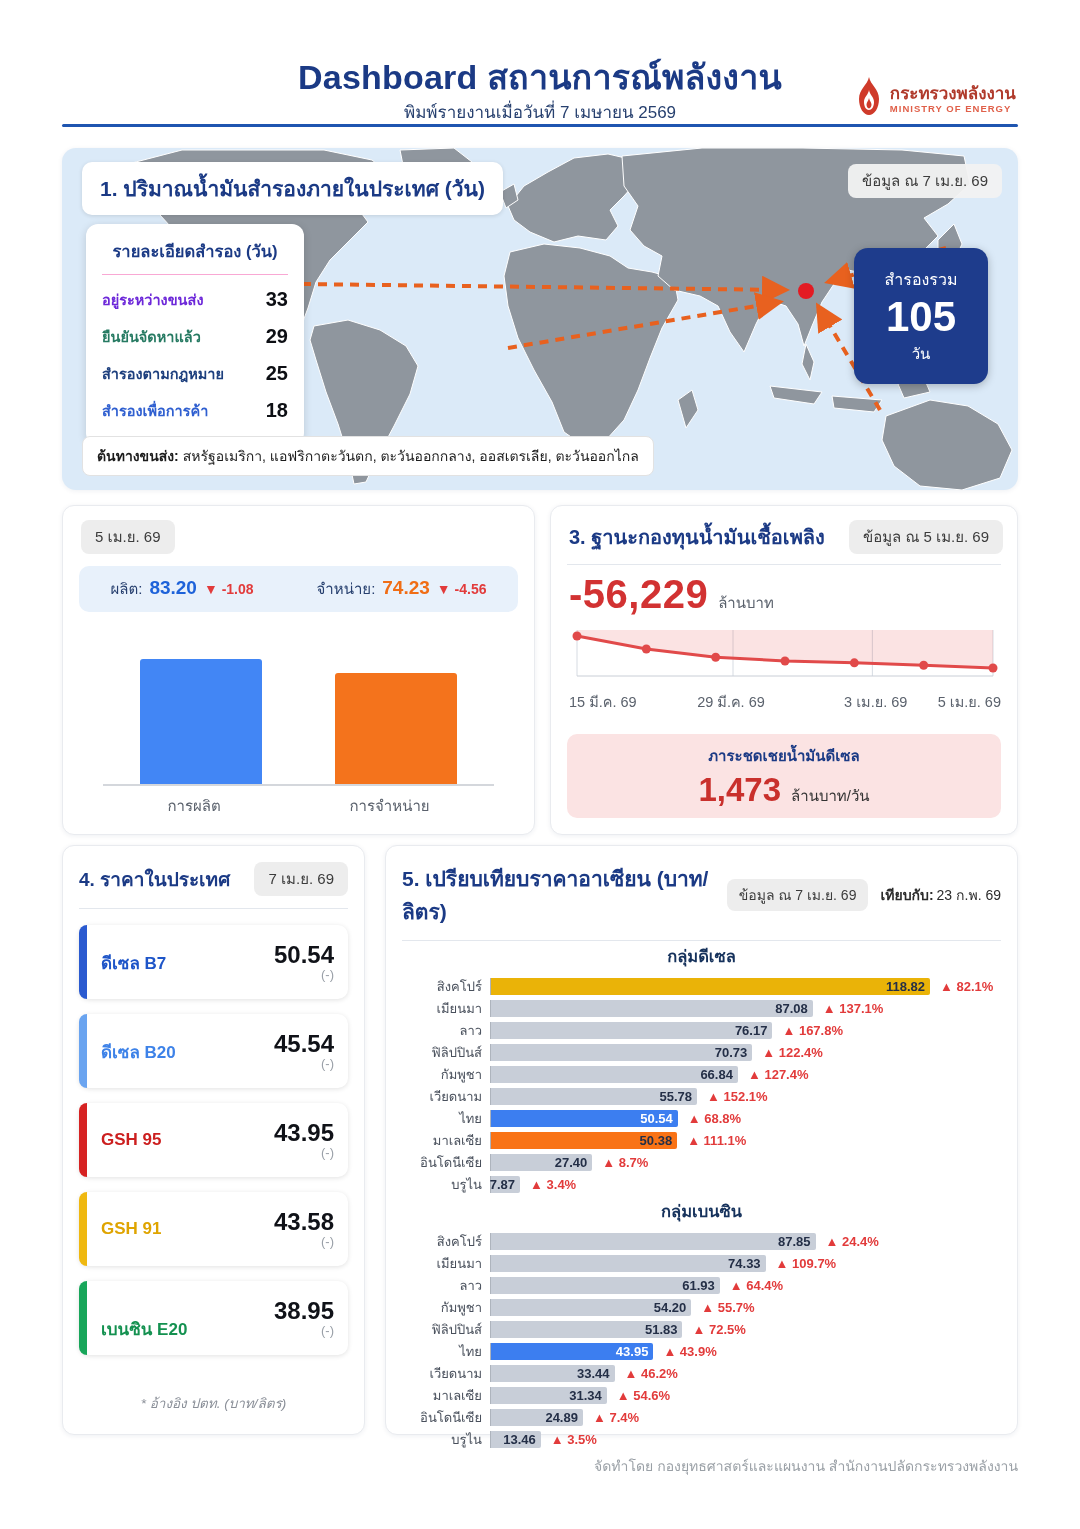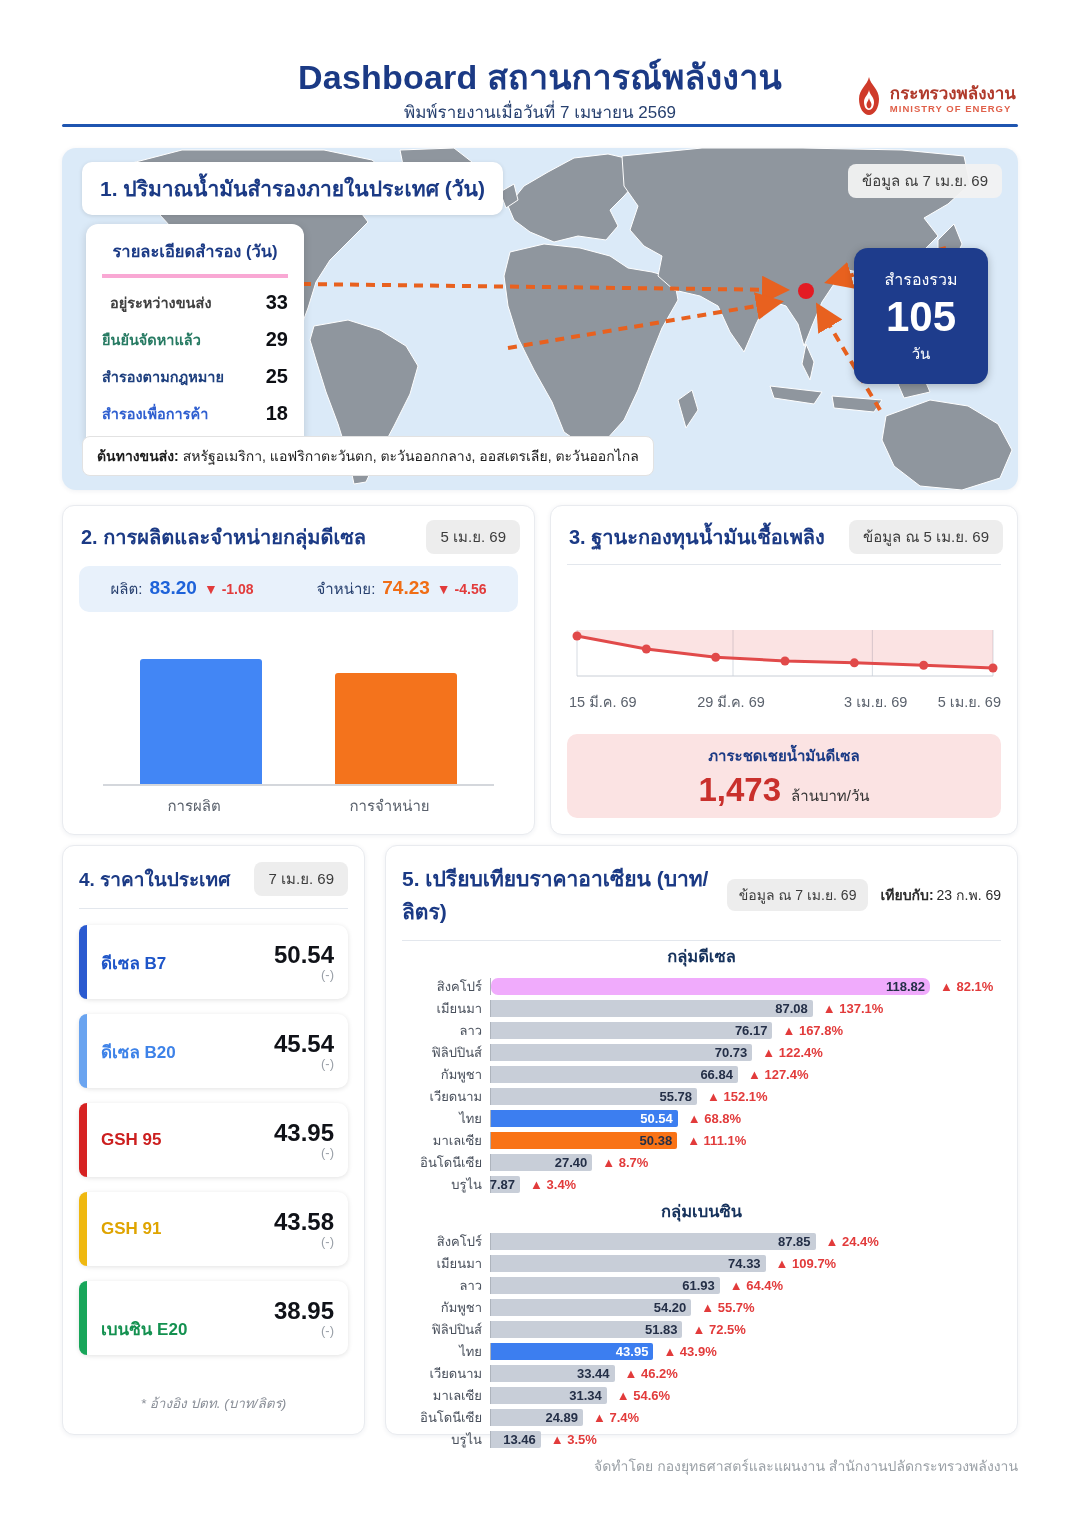--- a/index.html
+++ b/index.html
@@ -26,21 +26,21 @@
   
   .s1 { left:62px; top:148px; width:956px; height:342px; background:#dbeaf8; border:none;
     border-radius:14px; overflow:hidden; }
   .s1 svg.map { position:absolute; inset:0; }
   .s1-title-chip { position:absolute; left:20px; top:14px; background:#fff; border-radius:10px;
     padding:10px 18px; font-size:21px; font-weight:bold; color:#1b3a85; box-shadow:0 1px 4px rgba(0,0,0,.12); }
   .s1-badge { position:absolute; right:16px; top:16px; background:rgba(242,242,242,.95); }
   .panel { position:absolute; left:24px; top:76px; width:218px; background:#fff; border-radius:12px;
     box-shadow:0 2px 8px rgba(0,0,0,.15); padding:14px 16px 16px; }
   .panel-title { text-align:center; font-size:16.5px; font-weight:bold; color:#1b3a85; padding-bottom:10px;
-    border-bottom:4px solid #f9a8d4; margin-bottom:6px; }
+    border-bottom:1px solid #f9a8d4; margin-bottom:6px; }
   .detail-row { display:flex; justify-content:space-between; align-items:center; padding:7px 0; }
   .detail-label { font-size:14.5px; font-weight:bold; }
   .detail-value { font-size:20px; font-weight:bold; color:#0d0f14; }
   .total-box { position:absolute; left:792px; top:100px; width:134px; height:136px; background:#1e3c8c;
     border-radius:14px; color:#fff; display:flex; flex-direction:column; align-items:center; justify-content:center; gap:4px;
     box-shadow:0 2px 8px rgba(0,0,0,.25); }
   .total-label { font-size:16px; }
   .total-value { font-size:42px; font-weight:bold; line-height:1; }
   .total-unit { font-size:15px; }
   .origins-chip { position:absolute; left:20px; bottom:14px; background:#fff; border:1px solid #e2e2e2;
@@ -172,21 +172,21 @@
       </g>
       <circle cx="744" cy="143" r="8" fill="#e31b23"></circle>
     </svg>
     <div class="s1-title-chip">1. ปริมาณน้ำมันสำรองภายในประเทศ (วัน)</div>
     <div class="chip s1-badge">ข้อมูล ณ 7 เม.ย. 69</div>
 
     <div class="panel">
       <div class="panel-title">รายละเอียดสำรอง (วัน)</div>
       <div id="reserve-rows">
           <div class="detail-row">
-            <span class="detail-label" style="color: #404040; margin-left: 8px;">อยู่ระหว่างขนส่ง</span>
+            <span class="detail-label" style="color: #6d28d9;">อยู่ระหว่างขนส่ง</span>
             <span class="detail-value">33</span>
           </div>
           <div class="detail-row">
             <span class="detail-label" style="color: rgb(38, 122, 98);">ยืนยันจัดหาแล้ว</span>
             <span class="detail-value">29</span>
           </div>
           <div class="detail-row">
             <span class="detail-label" style="color: rgb(29, 63, 126);">สำรองตามกฎหมาย</span>
             <span class="detail-value">25</span>
           </div>
@@ -203,21 +203,20 @@
       <div class="total-unit">วัน</div>
     </div>
 
     <div class="origins-chip">
       <b>ต้นทางขนส่ง:</b><span>สหรัฐอเมริกา, แอฟริกาตะวันตก, ตะวันออกกลาง, ออสเตรเลีย, ตะวันออกไกล</span>
     </div>
   </div>
 
   <div class="card s2">
     <div class="s2-head">
-      <div class="sec-title">2. การผลิตและจำหน่ายกลุ่มดีเซล</div>
       <div class="chip">5 เม.ย. 69</div>
     </div>
     <div class="stats-strip">
       <div class="stat-group">
         <span class="stat-label">ผลิต:</span>
         <span class="stat-value" id="prod-val" style="color: rgb(29, 98, 217);">83.20</span>
         <span class="stat-change">▼ -1.08</span>
       </div>
       <div class="stat-group">
         <span class="stat-label">จำหน่าย:</span>
@@ -234,20 +233,24 @@
         <span class="ps-cat">การจำหน่าย</span>
       </div>
   </div>
 
   <div class="card s3">
     <div class="s3-head">
       <div class="sec-title">3. ฐานะกองทุนน้ำมันเชื้อเพลิง</div>
       <div class="chip">ข้อมูล ณ 5 เม.ย. 69</div>
     </div>
     <div class="divider s3-div"></div>
+    <div class="fund-big">
+      <span class="fund-value">-56,229</span>
+      <span class="fund-unit">ล้านบาท</span>
+    </div>
     <svg class="line-chart" id="fund-line-chart" viewBox="0 0 432 64">
         <line x1="8" x2="8" y1="6" y2="52" stroke="#d6dbe2"></line>
         <line x1="164" x2="164" y1="6" y2="52" stroke="#d6dbe2"></line>
         <line x1="303.36" x2="303.36" y1="6" y2="52" stroke="#d6dbe2"></line>
         <line x1="424" x2="424" y1="6" y2="52" stroke="#d6dbe2"></line>
         <line x1="8" x2="424" y1="52" y2="52" stroke="#c9ced6"></line>
         <polygon points="8,12 77.33333333333333,24.955465587044536 146.66666666666666,33.283979178716024 216,36.98554077501446 285.3333333333333,38.83632157316368 354.6666666666667,41.24233661075766 424,44 424,6 8,6" fill="rgba(229,83,83,0.16)"></polygon>
         <polyline points="8,12 77.33333333333333,24.955465587044536 146.66666666666666,33.283979178716024 216,36.98554077501446 285.3333333333333,38.83632157316368 354.6666666666667,41.24233661075766 424,44" fill="none" stroke="#e14a4a" stroke-width="3"></polyline>
         <circle cx="8" cy="12" r="4.5" fill="#e14a4a"></circle>
         <circle cx="77.33333333333333" cy="24.955465587044536" r="4.5" fill="#e14a4a"></circle>
@@ -332,21 +335,21 @@
           <b>เทียบกับ:</b><span>23 ก.พ. 69</span>
         </div>
       </div>
     </div>
     <div class="divider s5-div"></div>
     <div class="group-title" id="diesel-group-title">กลุ่มดีเซล</div>
     <div id="diesel-chart">
         <div class="hbar-row">
           <span class="hbar-label">สิงคโปร์</span>
           <div class="hbar-track">
-            <div class="hbar-bar" style="width: 100%; background: #f0abfc; border-radius: 7px;">
+            <div class="hbar-bar" style="width: 100%; background: #eab308;">
               <span class="hbar-value">118.82</span>
             </div>
             <span class="hbar-change" style="left: calc(100% + 10px);">▲ 82.1%</span>
           </div>
         </div>
         <div class="hbar-row">
           <span class="hbar-label">เมียนมา</span>
           <div class="hbar-track">
             <div class="hbar-bar" style="width: 73.2873%; background: rgb(200, 206, 216);">
               <span class="hbar-value">87.08</span>

